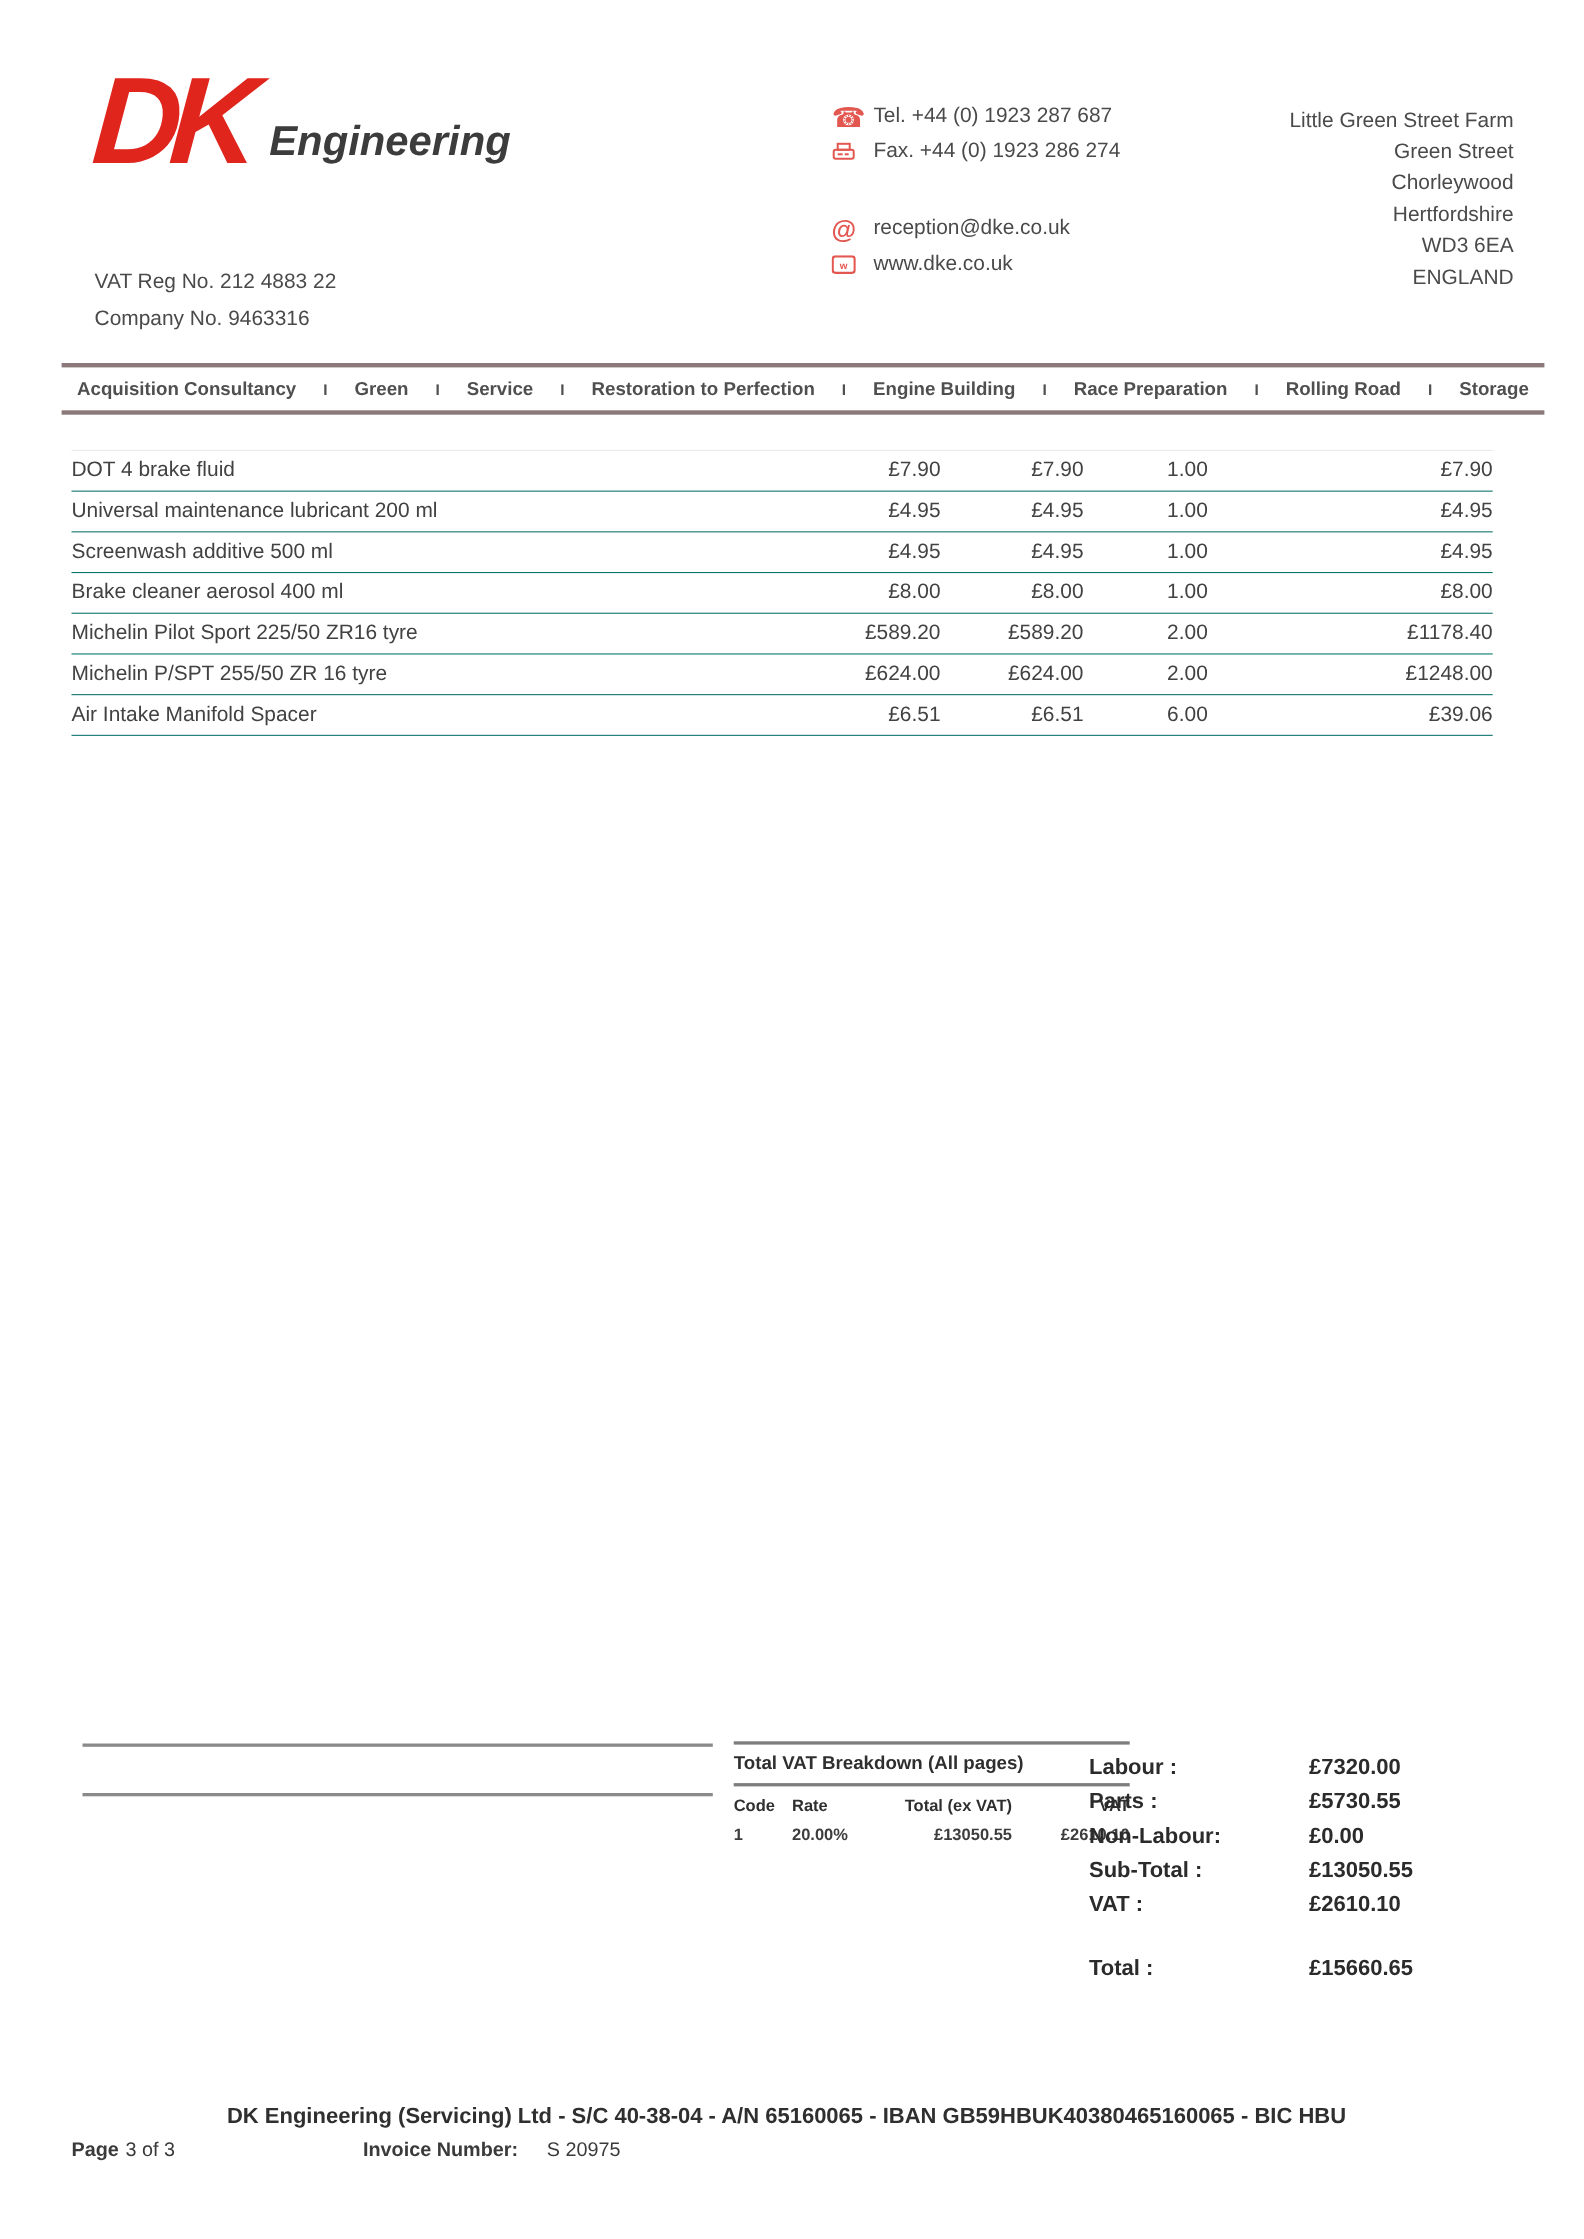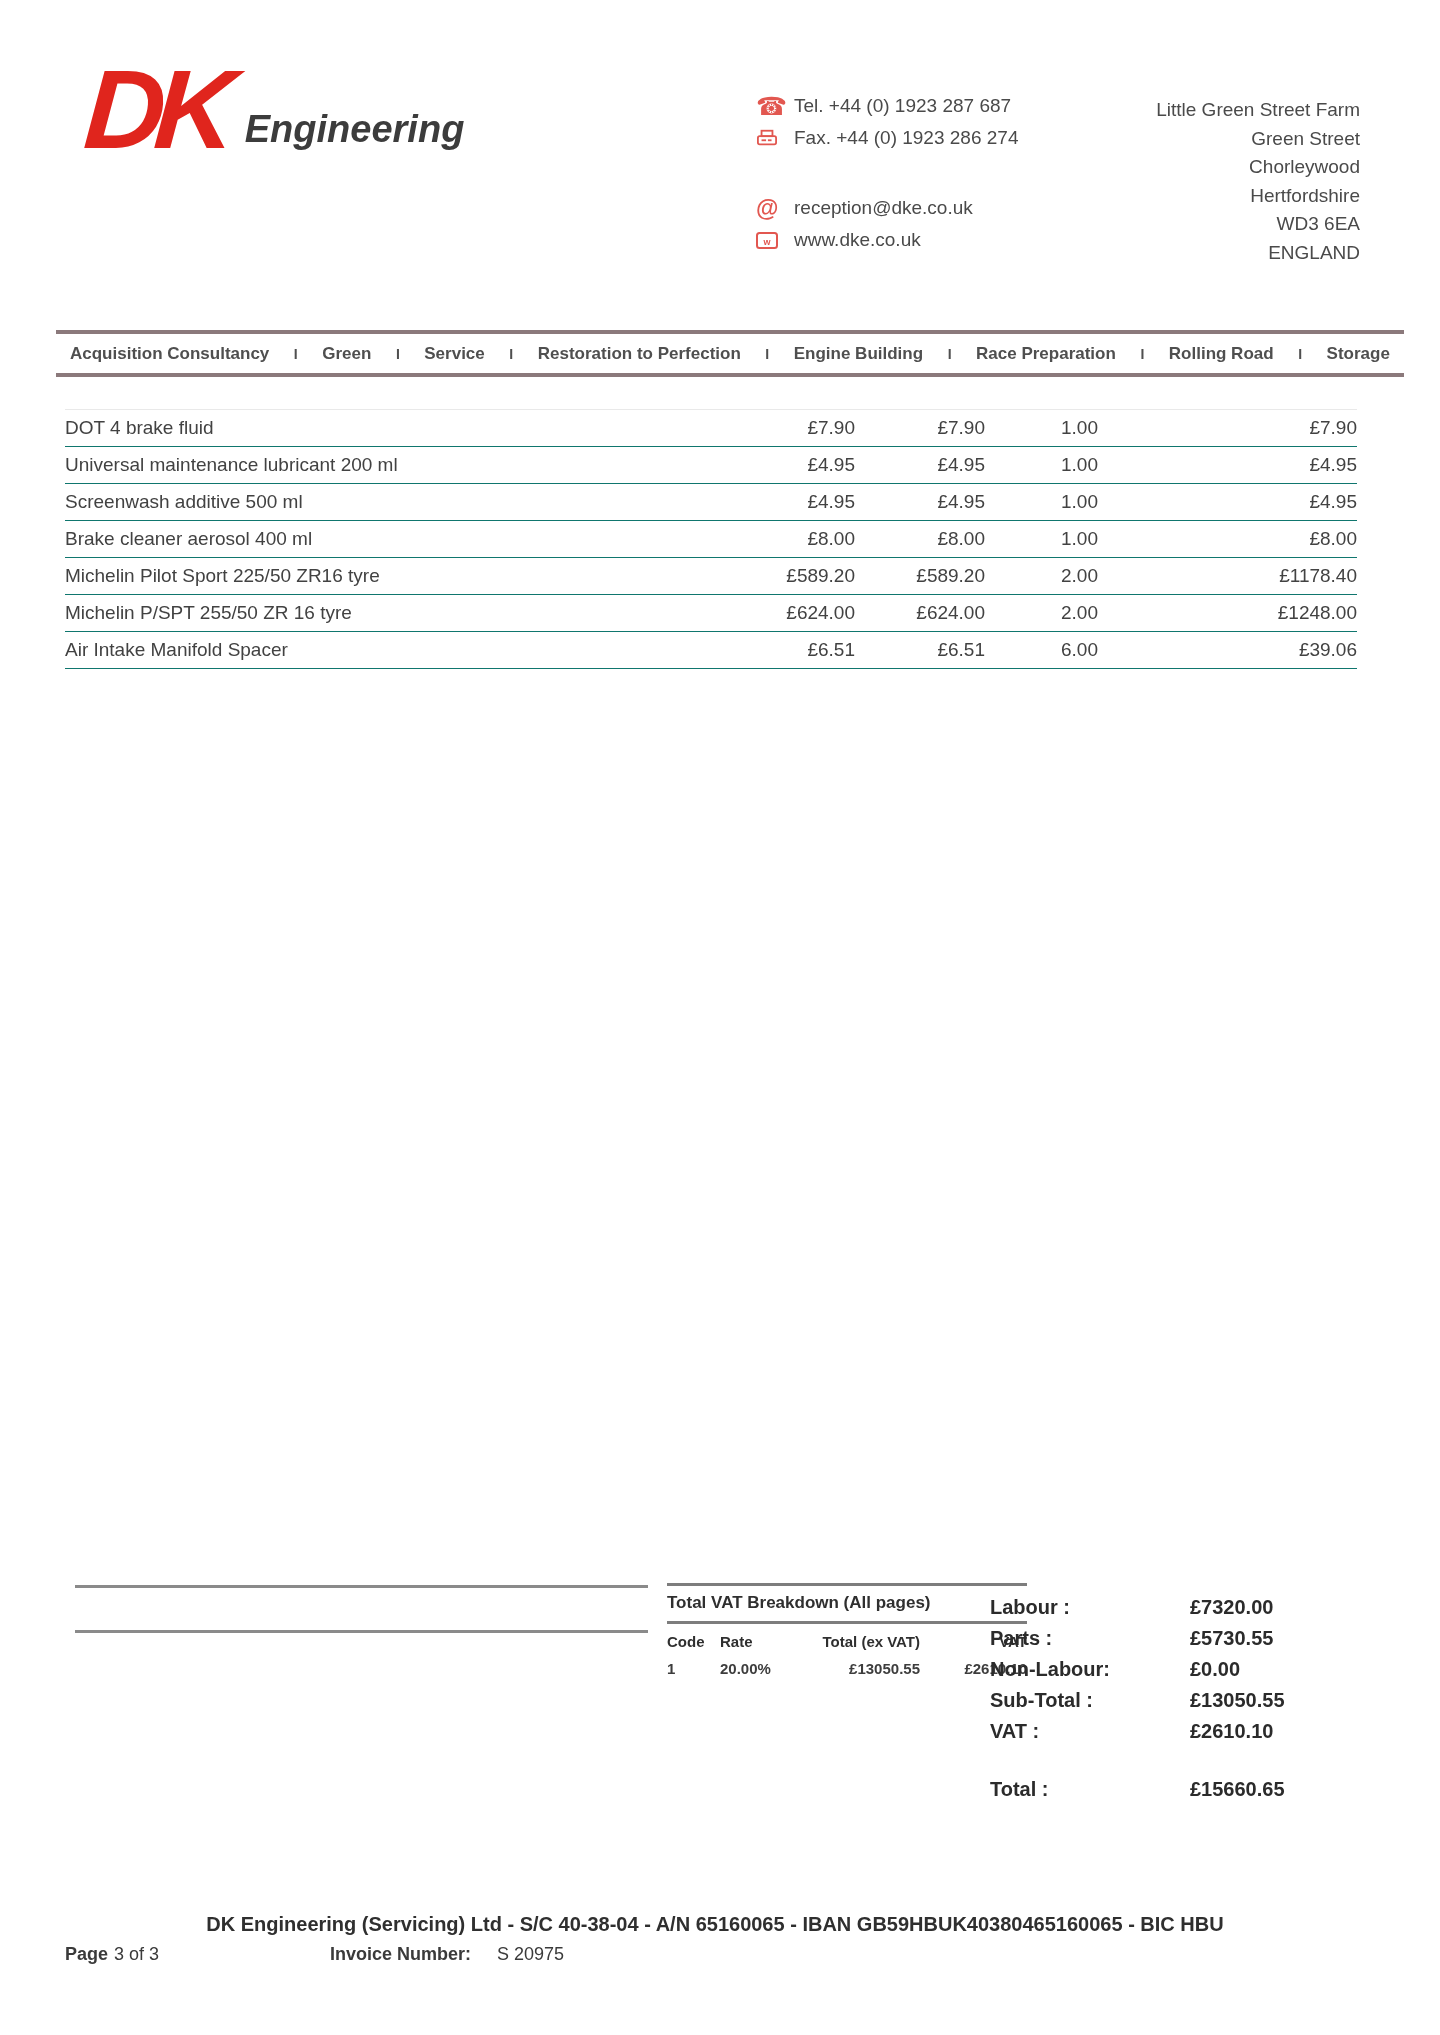--- a/index.html
+++ b/index.html
@@ -21,21 +21,21 @@
     font-style:italic;font-weight:bold;font-size:38px;color:#3c3c3c;
     margin-left:20px;margin-bottom:10px;letter-spacing:0;
   }
   .regnos{position:absolute;left:86px;top:240px;font-size:19px;line-height:33px;color:#4a4a4a;}
   .contact{position:absolute;left:756px;top:90px;font-size:19px;color:#4a4a4a;}
   .contact-row{display:flex;align-items:center;height:32px;}
   .contact-group2{margin-top:38px;}
   .cicon{width:38px;display:flex;align-items:center;color:#e25750;}
   .glyph-phone{font-family:"DejaVu Sans", sans-serif;font-size:25px;color:#e25750;line-height:1;}
   .glyph-at{font-weight:bold;font-size:23px;color:#e25750;line-height:1;}
-  .address{position:absolute;right:80px;top:96px;text-align:right;font-size:19px;line-height:28.6px;color:#4a4a4a;}
+  .address{position:absolute;right:64px;top:96px;text-align:right;font-size:19px;line-height:28.6px;color:#4a4a4a;}
   
   .nav{
     position:absolute;left:56px;top:330px;width:1348px;box-sizing:border-box;
     border-top:4px solid #8b797b;border-bottom:4px solid #8b797b;
     height:47px;display:flex;align-items:center;justify-content:space-between;
     padding:0 14px;font-weight:bold;font-size:17px;color:#4f4f4f;
   }
   .nav-sep{font-size:14px;font-weight:bold;color:#4f4f4f;}
   
   .items{position:absolute;left:65px;top:409px;width:1292px;}
@@ -76,20 +76,24 @@
 </head>
 <body>
 
 <div class="page">
 
   <div class="logo">
     <span class="logo-dk">DK</span>
     <span class="logo-eng">Engineering</span>
   </div>
 
+  <div class="regnos">
+    <div>VAT Reg No. 212 4883 22</div>
+    <div>Company No. 9463316</div>
+  </div>
 
   <div class="contact">
     <div class="contact-row">
       <span class="cicon">
           <span class="glyph-phone">☎</span>
         </span>
       <span>Tel. +44 (0) 1923 287 687</span>
     </div>
     <div class="contact-row">
       <span class="cicon">

